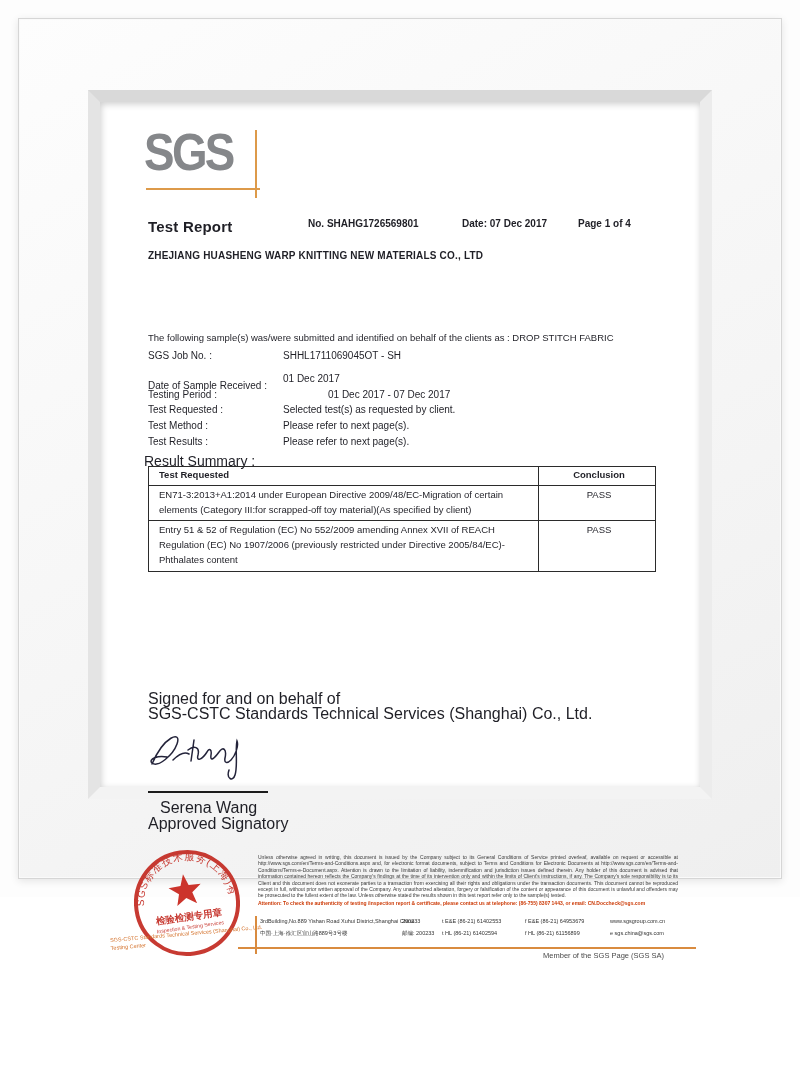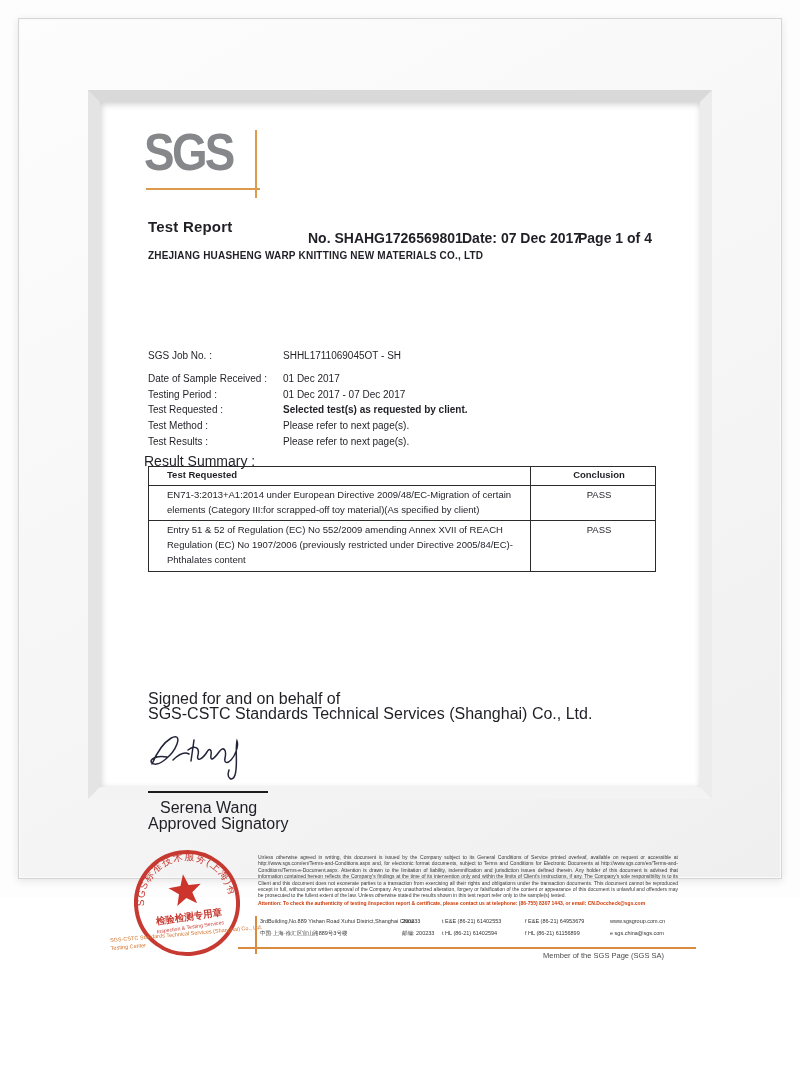--- a/index.html
+++ b/index.html
@@ -12,29 +12,29 @@
     border:12px solid;border-color:#d9d9d9 #ececec #f3f3f3 #e4e4e4;
     background:#ffffff;box-shadow:inset 1px 2px 7px rgba(0,0,0,.20);}
   
   .doc{position:absolute;inset:0;color:#1f1f26;}
   .abs{position:absolute;}
   .logo{left:44px;top:24px;font-size:52px;font-weight:bold;color:#85878a;
     letter-spacing:-3px;transform:scaleX(.88);transform-origin:left top;line-height:1;}
   .logo-hline{left:46px;top:86px;width:114px;height:2px;background:#dd9a4a;}
   .logo-vline{left:155px;top:28px;width:2px;height:68px;background:#dd9a4a;}
   .title{left:48px;top:116px;font-size:15px;font-weight:bold;letter-spacing:.2px;}
-  .hmeta{top:128px;font-size:14px;font-weight:bold;}
+  .hmeta{top:116px;font-size:10px;font-weight:bold;}
   .client{left:48px;font-size:10px;font-weight:bold;letter-spacing:.2px;}
   .intro{left:48px;top:230px;font-size:9.5px;}
   .flabel{left:48px;font-size:10px;}
   .fvalue{left:183px;font-size:10px;}
   .rs-head{left:44px;top:351px;font-size:14px;font-weight:normal;}
   table.result{position:absolute;left:48px;top:364px;width:508px;border-collapse:collapse;
     font-size:9.5px;}
-  table.result th,table.result td{border:1.4px solid #2b2b2b;padding:2px 6px 3px 18px;vertical-align:top;}
+  table.result th,table.result td{border:1.4px solid #2b2b2b;padding:2px 6px 3px 10px;vertical-align:top;}
   table.result th{font-weight:bold;text-align:left;height:13px;}
   table.result th.conc,table.result td.conc{width:100px;text-align:center;}
   table.result td{line-height:1.55;}
   .sig-line{left:48px;font-size:16px;}
   .sig-rule{left:48px;top:689px;width:120px;height:2px;background:#1c1c1c;}
   .sig-svg{left:42px;top:620px;}
   .stamp{left:30px;top:744px;width:114px;height:114px;transform:rotate(-8deg);opacity:.92;}
   .stamp-cap{left:10px;top:826px;width:185px;font-size:5.5px;line-height:1.5;
     color:#d4722c;transform:rotate(-5deg);}
   .fineprint{left:158px;top:752px;width:420px;font-size:5px;line-height:6.4px;
@@ -63,29 +63,30 @@
       <div class="abs logo-hline"></div>
       <div class="abs logo-vline"></div>
 
       <div class="abs title">Test Report</div>
       <div class="abs hmeta" style="left:208px;">No. SHAHG1726569801</div>
       <div class="abs hmeta" style="left:362px;">Date: 07 Dec 2017</div>
       <div class="abs hmeta" style="left:478px;">Page 1 of 4</div>
 
       <div class="abs client" style="top:148px;">ZHEJIANG HUASHENG WARP KNITTING NEW MATERIALS CO., LTD</div>
 
+      <div class="abs intro">The following sample(s) was/were submitted and identified on behalf of the clients as : DROP STITCH FABRIC</div>
 
       <div class="abs flabel" style="top:248px;">SGS Job No. :</div>
       <div class="abs fvalue" style="top:248px;">SHHL1711069045OT - SH</div>
-      <div class="abs flabel" style="top:271px;">Date of Sample Received :</div>
+      <div class="abs flabel" style="top:278px;">Date of Sample Received :</div>
       <div class="abs fvalue" style="top:271px;">01 Dec 2017</div>
       <div class="abs flabel" style="top:287px;">Testing Period :</div>
-      <div class="abs fvalue" style="top:287px;">01 Dec 2017 - 07 Dec 2017</div>
+      <div class="abs fvalue" style="top:287px;margin-left:45px;">01 Dec 2017 - 07 Dec 2017</div>
       <div class="abs flabel" style="top:302px;">Test Requested :</div>
-      <div class="abs fvalue" style="top:302px;font-weight:bold;">Selected test(s) as requested by client.</div>
+      <div class="abs fvalue" style="top:302px;">Selected test(s) as requested by client.</div>
       <div class="abs flabel" style="top:318px;">Test Method :</div>
       <div class="abs fvalue" style="top:318px;">Please refer to next page(s).</div>
       <div class="abs flabel" style="top:334px;">Test Results :</div>
       <div class="abs fvalue" style="top:334px;">Please refer to next page(s).</div>
 
       <div class="abs rs-head">Result Summary :</div>
       <table class="result">
         <tbody>
             <tr>
           <th>Test Requested</th>

